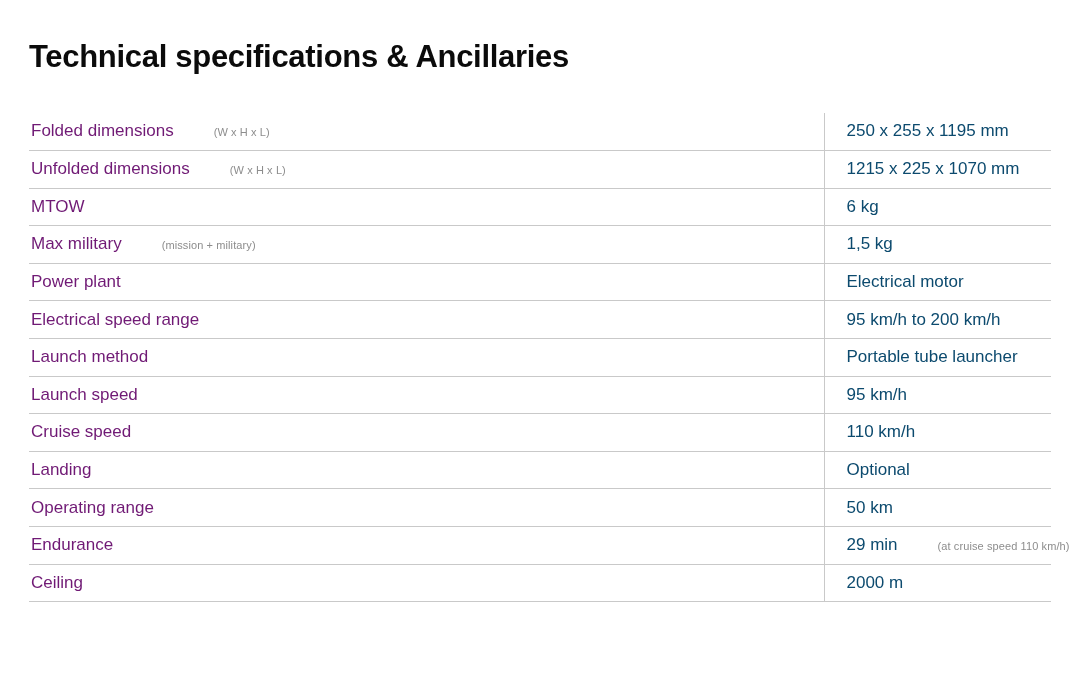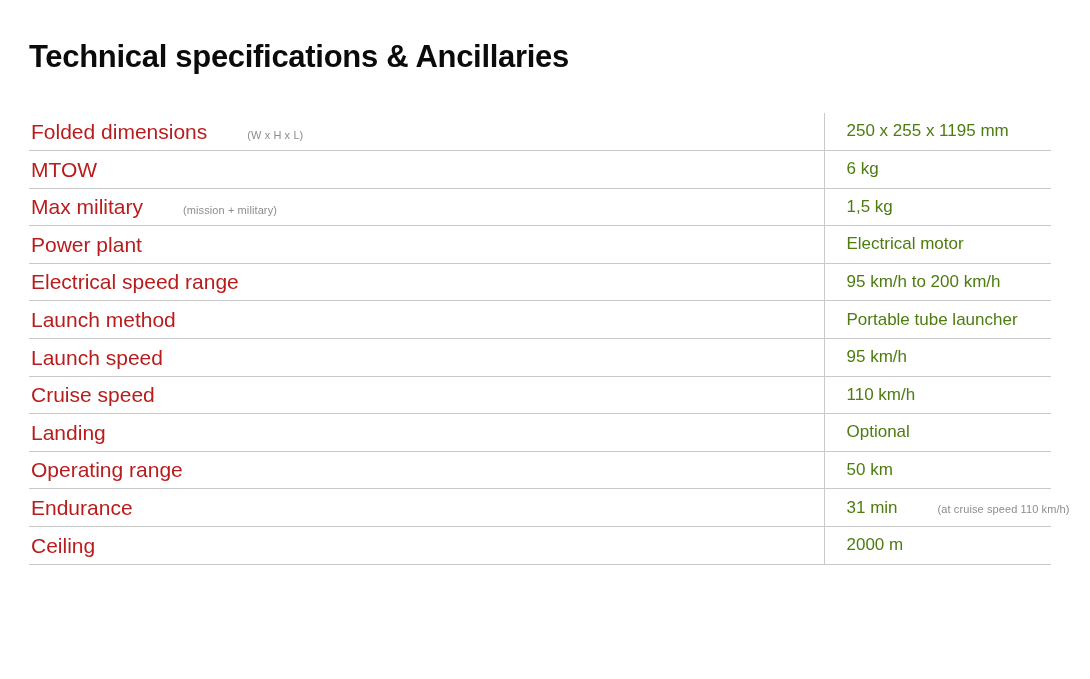--- a/index.html
+++ b/index.html
@@ -56,48 +56,52 @@
     border-right: 1px solid #c9c9c9;
     padding-left: 2px;
   }
   .spec-table td.value-cell {
     width: 227px;
     padding-left: 22px;
     white-space: nowrap;
     overflow: visible;
   }
   .label-main {
-    font-size: 21px;
-    color: #b91c1c;
+    font-size: 17px;
+    color: #701a75;
   }
   .sub-note {
     font-size: 11px;
     color: #8d8d8d;
     margin-left: 4px;
     letter-spacing: 0.1px;
     vertical-align: baseline;
     padding-left: 36px;
   }
   .value-main {
     font-size: 17px;
-    color: #4d7c0f;
+    color: #0c4a6e;
   }
 </style>
 </head>
 <body>
 
 <div class="page">
 
   <div class="page-title">Technical specifications &amp; Ancillaries</div>
 
   <table class="spec-table">
     <tbody>
         <tr>
           <td class="label-cell"><span class="label-main">Folded dimensions</span><span class="sub-note">(W x H x L)</span></td>
           <td class="value-cell"><span class="value-main">250 x 255 x 1195 mm</span></td>
+        </tr>
+        <tr>
+          <td class="label-cell"><span class="label-main">Unfolded dimensions</span><span class="sub-note">(W x H x L)</span></td>
+          <td class="value-cell"><span class="value-main">1215 x 225 x 1070 mm</span></td>
         </tr>
         <tr>
           <td class="label-cell"><span class="label-main">MTOW</span></td>
           <td class="value-cell"><span class="value-main">6 kg</span></td>
         </tr>
         <tr>
           <td class="label-cell"><span class="label-main">Max military</span><span class="sub-note">(mission + military)</span></td>
           <td class="value-cell"><span class="value-main">1,5 kg</span></td>
         </tr>
         <tr>
@@ -123,21 +127,21 @@
         <tr>
           <td class="label-cell"><span class="label-main">Landing</span></td>
           <td class="value-cell"><span class="value-main">Optional</span></td>
         </tr>
         <tr>
           <td class="label-cell"><span class="label-main">Operating range</span></td>
           <td class="value-cell"><span class="value-main">50 km</span></td>
         </tr>
         <tr>
           <td class="label-cell"><span class="label-main">Endurance</span></td>
-          <td class="value-cell"><span class="value-main">31 min</span><span class="sub-note">(at cruise speed 110 km/h)</span></td>
+          <td class="value-cell"><span class="value-main">29 min</span><span class="sub-note">(at cruise speed 110 km/h)</span></td>
         </tr>
         <tr>
           <td class="label-cell"><span class="label-main">Ceiling</span></td>
           <td class="value-cell"><span class="value-main">2000 m</span></td>
         </tr>
       </tbody>
   </table>
 
 </div>
 

